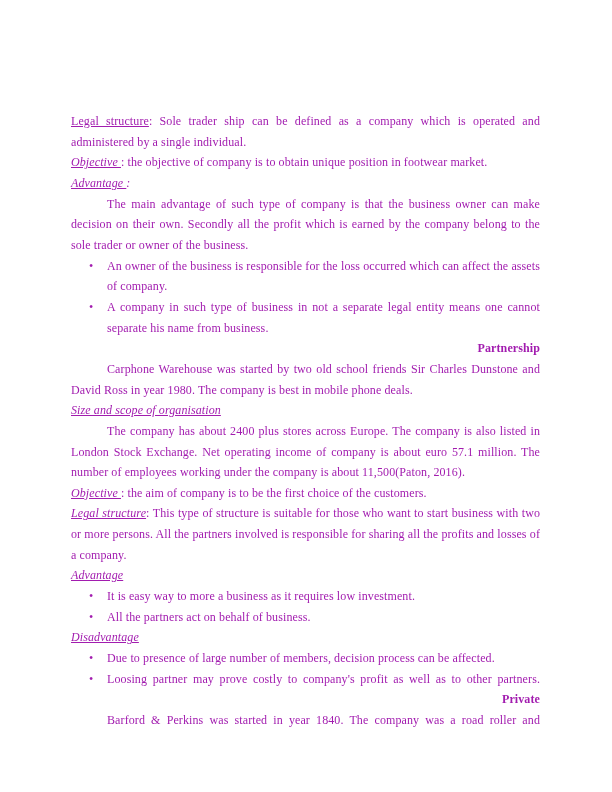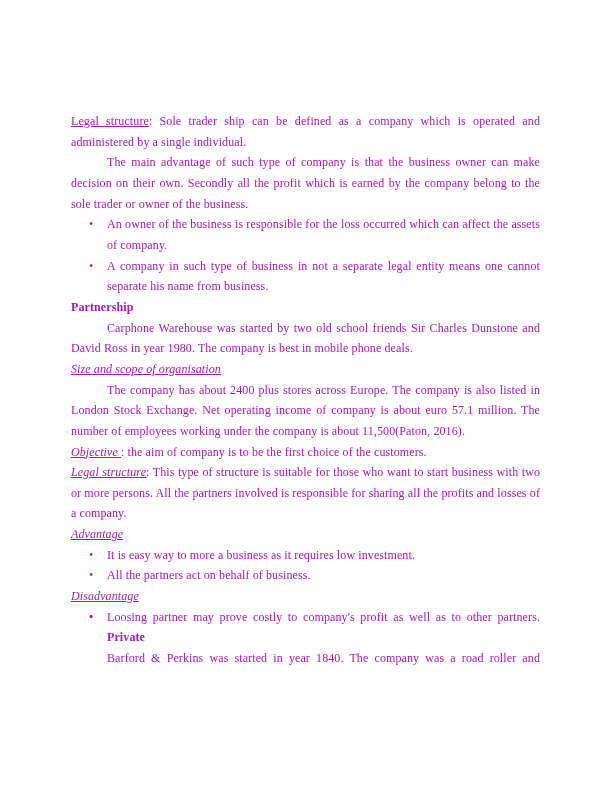--- a/index.html
+++ b/index.html
@@ -17,47 +17,49 @@
     overflow: hidden;
     font-family: "Liberation Serif", serif;
     font-size: 12px;
     line-height: 20.65px;
     letter-spacing: 0.1px;
   }
   .para { margin: 0; }
   .p-body { text-align: justify; }
   .p-body-first { text-align: justify; text-indent: 36px; }
   .p-label { text-align: left; }
-  .p-heading { font-weight: bold; text-align: left; }
-  .p-heading-ind { font-weight: bold; margin-left: 36px; text-align: left; }
+  .p-heading { font-weight: bold; text-align: right; }
+  .p-heading-ind { font-weight: bold; margin-left: 36px; text-align: right; }
   .p-block-ind { margin-left: 36px; text-align: justify; }
   .p-bullet { position: relative; padding-left: 36px; text-align: justify; }
   .p-bullet .marker { position: absolute; left: 18px; top: 0; }
   .jlast { text-align-last: justify; }
   .run-b { font-weight: bold; }
   .run-i { font-style: italic; }
   .run-u { text-decoration: underline; }
 </style>
 </head>
 <body>
 
 <div class="page" style="background: rgb(255, 255, 255); color: #a21caf; margin-top: 42px;">
   <div>
       <div class="para p-body"><span class="run-u">Legal structure</span><span>: Sole trader ship can be defined as a company which is operated and administered by a single individual.</span></div>
+      <div class="para p-label"><span class="run-i run-u">Objective </span><span>: the objective of company is to obtain unique position in footwear market.</span></div>
+      <div class="para p-label"><span class="run-i run-u">Advantage </span><span class="run-i">:</span></div>
       <div class="para p-body-first"><span>The main advantage of such type of company is that the business owner can make decision on their own. Secondly all the profit which is earned by the company belong to the sole trader or owner of the business.</span></div>
       <div class="para p-bullet"><span class="marker">•</span><span><span>An owner of the business is responsible for the loss occurred which can affect the assets of company.</span></span></div>
       <div class="para p-bullet"><span class="marker">•</span><span><span>A company in such type of business in not a separate legal entity means one cannot separate his name from business.</span></span></div>
       <div class="para p-heading"><span class="run-b">Partnership</span></div>
       <div class="para p-body-first"><span>Carphone Warehouse was started by two old school friends Sir Charles Dunstone and David Ross in year 1980. The company is best in mobile phone deals.</span></div>
       <div class="para p-label"><span class="run-i run-u">Size and scope of organisation</span></div>
       <div class="para p-body-first"><span>The company has about 2400 plus stores across Europe. The company is also listed in London Stock Exchange. Net operating income of company is about euro 57.1 million. The number of employees working under the company is about 11,500(Paton,  2016).</span></div>
       <div class="para p-label"><span class="run-i run-u">Objective </span><span>: the aim of company is to be the first choice of the customers.</span></div>
       <div class="para p-body"><span class="run-i run-u">Legal structure</span><span>: This type of structure is suitable for those who want to start business with two or more persons. All the partners involved is responsible for sharing all the profits and losses of a company.</span></div>
       <div class="para p-label"><span class="run-i run-u">Advantage </span></div>
       <div class="para p-bullet"><span class="marker">•</span><span><span>It is easy way to more a business as it requires low investment.</span></span></div>
       <div class="para p-bullet"><span class="marker">•</span><span><span>All the partners act on behalf of business.</span></span></div>
       <div class="para p-label"><span class="run-i run-u">Disadvantage</span></div>
-      <div class="para p-bullet"><span class="marker">•</span></div>
+      <div class="para p-bullet"><span class="marker">•</span><span><span>Due to presence of large number of members, decision process can be affected.</span></span></div>
       <div class="para p-bullet jlast"><span class="marker">•</span><span><span>Loosing partner may prove costly to company's profit as well as to other partners.</span></span></div>
       <div class="para p-heading-ind"><span class="run-b">Private</span></div>
       <div class="para p-block-ind jlast"><span>Barford &amp; Perkins was started in year 1840. The company was a road roller and</span></div>
     </div>
 </div>
 
 </body></html>

